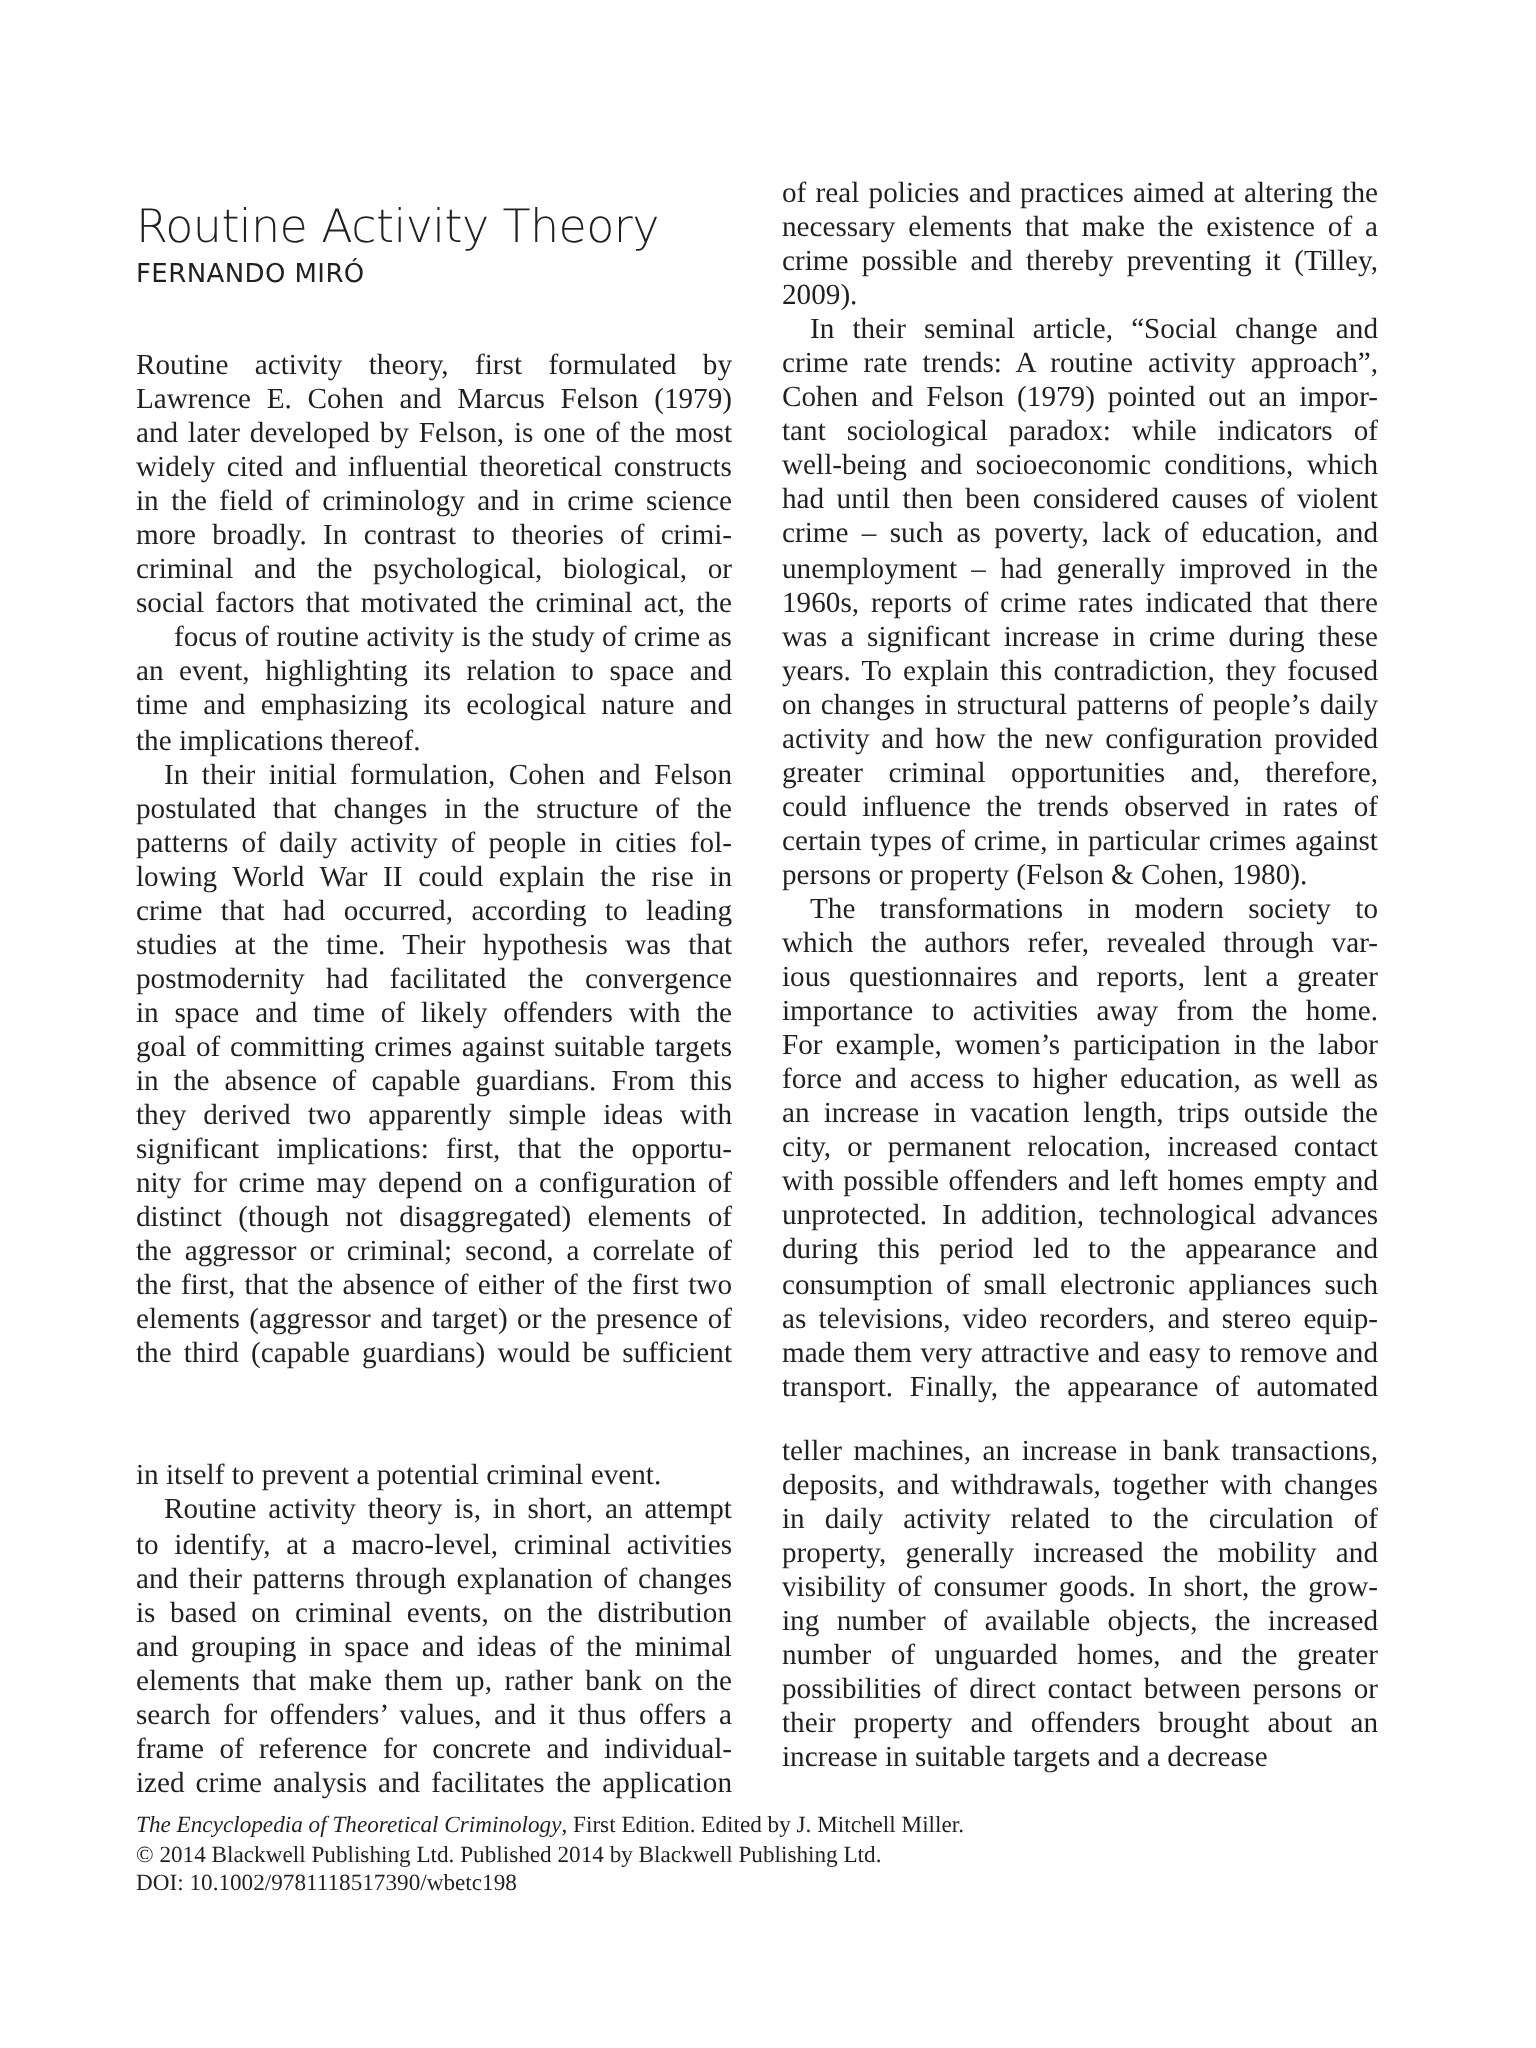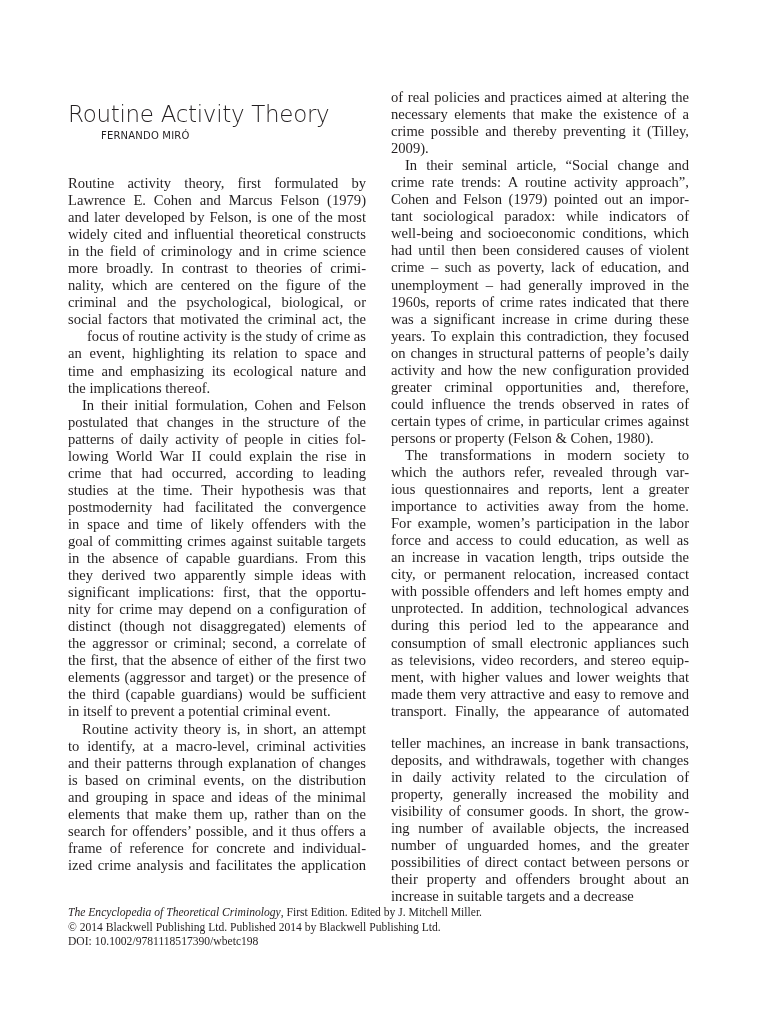--- a/index.html
+++ b/index.html
@@ -1,18 +1,18 @@
 <!DOCTYPE html>
 <html><head>
 <meta charset="utf-8">
 <style>
   html, body { margin: 0; padding: 0; background: #ffffff; }
   body { width: 768px; height: 1024px; position: relative; overflow: hidden; color: #231f20; }
   .title { position: absolute; left: 68px; top: 86px; font-family: "DejaVu Sans", sans-serif; font-size: 23px; font-weight: 300; color: #231f20; letter-spacing: -0.3px; white-space: nowrap; }
-  .author { position: absolute; left: 68px; top: 130px; font-family: "DejaVu Sans", sans-serif; font-size: 10px; color: #231f20; letter-spacing: 0.2px; white-space: nowrap; margin-left: 33px; }
+  .author { position: absolute; left: 68px; top: 130px; font-family: "DejaVu Sans", sans-serif; font-size: 13px; color: #231f20; letter-spacing: 0.2px; white-space: nowrap; }
   .col { position: absolute; width: 298px; font-family: "Liberation Serif", "DejaVu Serif", serif; font-size: 14.6px; color: #231f20; }
   .col-left { left: 68px; top: 175px; }
   .col-right { left: 391px; top: 89px; }
   .line { height: 17.05px; line-height: 17.05px; text-align: justify; text-align-last: justify; white-space: nowrap; overflow: visible; }
   .line.last { text-align-last: left; }
   .line.indent { padding-left: 14px; }
   .footer { position: absolute; left: 68px; top: 906px; font-family: "Liberation Serif", "DejaVu Serif", serif; font-size: 11.6px; line-height: 14.6px; color: #231f20; }
   .footer .fl { white-space: nowrap; }
   .footer i { font-style: italic; }
 </style>
@@ -22,21 +22,20 @@
 <h1 class="title">Routine Activity Theory</h1>
 <div class="author">FERNANDO MIRÓ</div>
 
 <div class="col col-left">
   <div class="line" style="white-space: normal;">Routine activity theory, first formulated by</div>
   <div class="line" style="white-space: normal;">Lawrence E. Cohen and Marcus Felson (1979)</div>
   <div class="line" style="white-space: normal;">and later developed by Felson, is one of the most</div>
   <div class="line" style="white-space: normal;">widely cited and influential theoretical constructs</div>
   <div class="line" style="white-space: normal;">in the field of criminology and in crime science</div>
   <div class="line" style="white-space: normal;">more broadly. In contrast to theories of crimi-</div>
-  <div class="line" style="white-space: normal;">nality, which are centered on the figure of the</div>
   <div class="line" style="white-space: normal;">criminal and the psychological, biological, or</div>
   <div class="line" style="white-space: normal;">social factors that motivated the criminal act, the</div>
   <div class="line" style="white-space: normal; margin-left: 19px;">focus of routine activity is the study of crime as</div>
   <div class="line" style="white-space: normal;">an event, highlighting its relation to space and</div>
   <div class="line" style="white-space: normal;">time and emphasizing its ecological nature and</div>
   <div class="line last" style="white-space: normal;">the implications thereof.</div>
   <div class="line indent" style="white-space: normal;">In their initial formulation, Cohen and Felson</div>
   <div class="line" style="white-space: normal;">postulated that changes in the structure of the</div>
   <div class="line" style="white-space: normal;">patterns of daily activity of people in cities fol-</div>
   <div class="line" style="white-space: normal;">lowing World War II could explain the rise in</div>
@@ -47,28 +46,28 @@
   <div class="line" style="white-space: normal;">goal of committing crimes against suitable targets</div>
   <div class="line" style="white-space: normal;">in the absence of capable guardians. From this</div>
   <div class="line" style="white-space: normal;">they derived two apparently simple ideas with</div>
   <div class="line" style="white-space: normal;">significant implications: first, that the opportu-</div>
   <div class="line" style="white-space: normal;">nity for crime may depend on a configuration of</div>
   <div class="line" style="white-space: normal;">distinct (though not disaggregated) elements of</div>
   <div class="line" style="white-space: normal;">the aggressor or criminal; second, a correlate of</div>
   <div class="line" style="white-space: normal;">the first, that the absence of either of the first two</div>
   <div class="line" style="white-space: normal;">elements (aggressor and target) or the presence of</div>
   <div class="line" style="white-space: normal;">the third (capable guardians) would be sufficient</div>
-  <div class="line last" style="white-space: normal;">in itself to prevent a potential criminal event.</div>
+  <div class="line last" style="white-space: normal; margin-top: 44px;">in itself to prevent a potential criminal event.</div>
   <div class="line indent" style="white-space: normal;">Routine activity theory is, in short, an attempt</div>
   <div class="line" style="white-space: normal;">to identify, at a macro-level, criminal activities</div>
   <div class="line" style="white-space: normal;">and their patterns through explanation of changes</div>
   <div class="line" style="white-space: normal;">is based on criminal events, on the distribution</div>
   <div class="line" style="white-space: normal;">and grouping in space and ideas of the minimal</div>
-  <div class="line" style="white-space: normal;">elements that make them up, rather than on the</div>
-  <div class="line" style="white-space: normal;">search for offenders’ possible, and it thus offers a</div>
+  <div class="line" style="white-space: normal;">elements that make them up, rather bank on the</div>
+  <div class="line" style="white-space: normal;">search for offenders’ values, and it thus offers a</div>
   <div class="line" style="white-space: normal;">frame of reference for concrete and individual-</div>
   <div class="line" style="white-space: normal;">ized crime analysis and facilitates the application</div>
 </div>
 
 <div class="col col-right">
   <div class="line" style="white-space: normal;">of real policies and practices aimed at altering the</div>
   <div class="line" style="white-space: normal;">necessary elements that make the existence of a</div>
   <div class="line" style="white-space: normal;">crime possible and thereby preventing it (Tilley,</div>
   <div class="line last" style="white-space: normal;">2009).</div>
   <div class="line indent" style="white-space: normal;">In their seminal article, “Social change and</div>
@@ -86,29 +85,28 @@
   <div class="line" style="white-space: normal;">activity and how the new configuration provided</div>
   <div class="line" style="white-space: normal;">greater criminal opportunities and, therefore,</div>
   <div class="line" style="white-space: normal;">could influence the trends observed in rates of</div>
   <div class="line" style="white-space: normal;">certain types of crime, in particular crimes against</div>
   <div class="line last" style="white-space: normal;">persons or property (Felson &amp; Cohen, 1980).</div>
   <div class="line indent" style="white-space: normal;">The transformations in modern society to</div>
   <div class="line" style="white-space: normal;">which the authors refer, revealed through var-</div>
   <div class="line" style="white-space: normal;">ious questionnaires and reports, lent a greater</div>
   <div class="line" style="white-space: normal;">importance to activities away from the home.</div>
   <div class="line" style="white-space: normal;">For example, women’s participation in the labor</div>
-  <div class="line" style="white-space: normal;">force and access to could education, as well as</div>
+  <div class="line" style="white-space: normal;">force and access to higher education, as well as</div>
   <div class="line" style="white-space: normal;">an increase in vacation length, trips outside the</div>
   <div class="line" style="white-space: normal;">city, or permanent relocation, increased contact</div>
   <div class="line" style="white-space: normal;">with possible offenders and left homes empty and</div>
   <div class="line" style="white-space: normal;">unprotected. In addition, technological advances</div>
   <div class="line" style="white-space: normal;">during this period led to the appearance and</div>
   <div class="line" style="white-space: normal;">consumption of small electronic appliances such</div>
   <div class="line" style="white-space: normal;">as televisions, video recorders, and stereo equip-</div>
-  <div class="line" style="white-space: normal;">ment, with higher values and lower weights that</div>
   <div class="line" style="white-space: normal;">made them very attractive and easy to remove and</div>
   <div class="line" style="white-space: normal;">transport. Finally, the appearance of automated</div>
   <div class="line" style="white-space: normal; margin-top: 15px;">teller machines, an increase in bank transactions,</div>
   <div class="line" style="white-space: normal;">deposits, and withdrawals, together with changes</div>
   <div class="line" style="white-space: normal;">in daily activity related to the circulation of</div>
   <div class="line" style="white-space: normal;">property, generally increased the mobility and</div>
   <div class="line" style="white-space: normal;">visibility of consumer goods. In short, the grow-</div>
   <div class="line" style="white-space: normal;">ing number of available objects, the increased</div>
   <div class="line" style="white-space: normal;">number of unguarded homes, and the greater</div>
   <div class="line" style="white-space: normal;">possibilities of direct contact between persons or</div>

